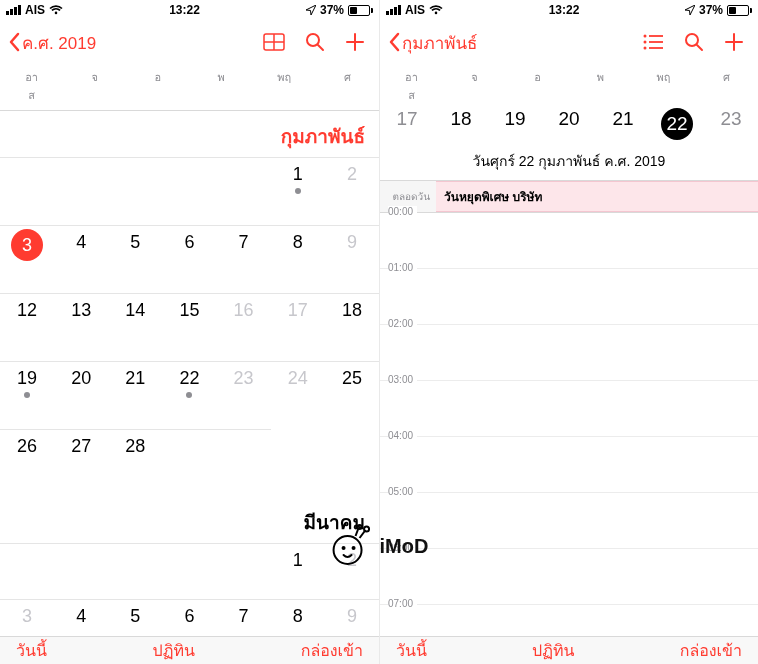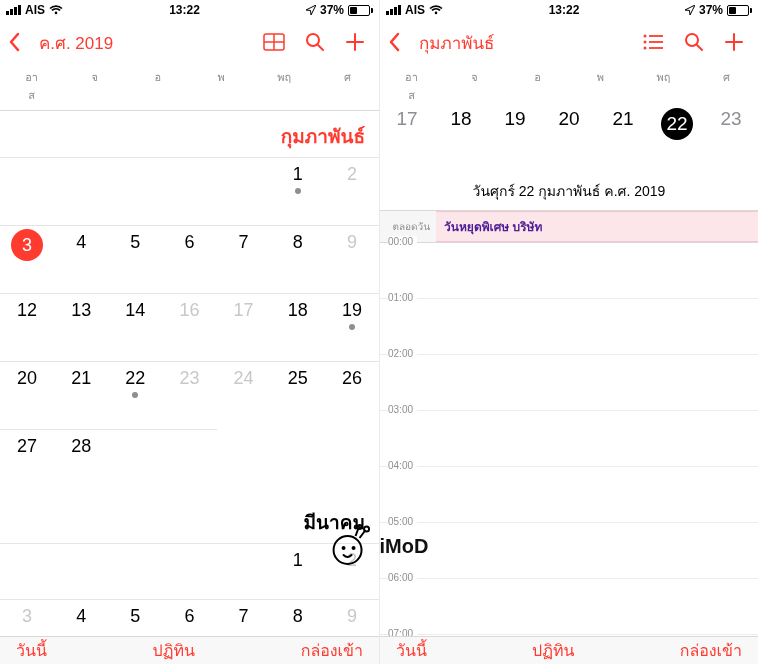--- a/index.html
+++ b/index.html
@@ -16,21 +16,21 @@
   .sig span:nth-child(1){height:4px}.sig span:nth-child(2){height:6px}.sig span:nth-child(3){height:8px}.sig span:nth-child(4){height:10px}
   .wifi svg{display:block}
   .battery { display:inline-flex; align-items:center; gap:1px;}
   .battery .shell{width:22px;height:11px;border:1px solid #000;border-radius:2px;position:relative;}
   .battery .fill{position:absolute;left:1px;top:1px;bottom:1px;width:37%;background:#000;border-radius:1px;}
   .battery .tip{width:2px;height:5px;background:#000;border-radius:0 1px 1px 0;}
   .loc svg{display:block}
 
   
   .nav { height:44px; display:flex; align-items:center; justify-content:space-between; padding:0 8px; }
-  .nav .back { display:flex; align-items:center; color:#ff3b30; font-size:17px; gap:19px; }
+  .nav .back { display:flex; align-items:center; color:#ff3b30; font-size:17px; gap:2px; }
   .nav .back svg{display:block}
   .nav .tools { display:flex; align-items:center; gap:20px; padding-right:6px;}
   .nav .tools .ibtn{color:#ff3b30;display:flex;align-items:center;}
   .nav .tools svg{display:block}
 
   
   .wdays{ display:grid; grid-template-columns:repeat(6,1fr); text-align:center; font-size:11px; color:#8e8e93; padding:4px 0 6px; border-bottom:1px solid #d9d9d9;}
 
   
   .monthview{height:calc(100% - 20px - 44px - 26px - 44px); overflow:hidden;}
@@ -45,24 +45,24 @@
   .cell .num{min-width:20px;text-align:center;}
 
   
   .toolbar{position:absolute;left:0;right:0;bottom:0;height:28px;border-top:1px solid #d9d9d9;background:#f8f8f8;display:flex;align-items:center;justify-content:space-between;padding:0 16px;font-size:16px;color:#ff3b30;}
 
   
   .daystrip{display:grid;grid-template-columns:repeat(7,1fr);text-align:center;padding:4px 0 6px;}
   .daystrip .d{font-size:19px;color:#8e8e93;font-weight:400;}
   .daystrip .d.on{color:#000;}
   .daystrip .d.sel span{display:inline-flex;width:32px;height:32px;align-items:center;justify-content:center;background:#000;color:#fff;border-radius:50%;font-weight:500;}
-  .datelong{text-align:center;font-size:14px;font-weight:500;padding:4px 0 8px;border-bottom:1px solid #d9d9d9;margin-top:30px;}
+  .datelong{text-align:center;font-size:14px;font-weight:500;padding:4px 0 8px;border-bottom:1px solid #d9d9d9;}
   .allday{display:flex;align-items:stretch;border-bottom:1px solid #d9d9d9;background:#f6f6f6;}
   .allday .lab{width:56px;font-size:10px;color:#8e8e93;display:flex;align-items:center;justify-content:flex-end;padding-right:6px;}
-  .allday .ev{flex:1;background:#fde6ea;color:#4c1d95;font-size:12px;font-weight:600;padding:5px 8px;border-top:1px solid #f4c6d0;border-bottom:1px solid #f4c6d0;}
+  .allday .ev{flex:1;background:#fde6ea;color:#000000;font-size:12px;font-weight:600;padding:5px 8px;border-top:1px solid #f4c6d0;border-bottom:1px solid #f4c6d0;}
   .hours{}
   .hour{height:56px;border-bottom:1px solid #ececec;position:relative;}
   .hour .t{position:absolute;left:8px;top:-7px;font-size:10px;color:#8e8e93;background:#fff;padding-right:4px;}
 
   
   .watermark{position:absolute;left:50%;bottom:96px;transform:translateX(-50%);display:flex;align-items:center;gap:6px;font-size:20px;font-weight:600;color:#111;pointer-events:none;}
   .watermark svg{display:block}
 </style>
 </head>
 <body>
@@ -177,20 +177,23 @@
           <div class="num">9</div>
         </div>
         <div class="cell">
           <div class="num">12</div>
         </div>
         <div class="cell">
           <div class="num">13</div>
         </div>
         <div class="cell">
           <div class="num">14</div>
+        </div>
+        <div class="cell">
+          <div class="num">15</div>
         </div>
         <div class="cell dim">
           <div class="num">16</div>
         </div>
         <div class="cell dim">
           <div class="num">17</div>
         </div>
         <div class="cell">
           <div class="num">18</div>
         </div>

